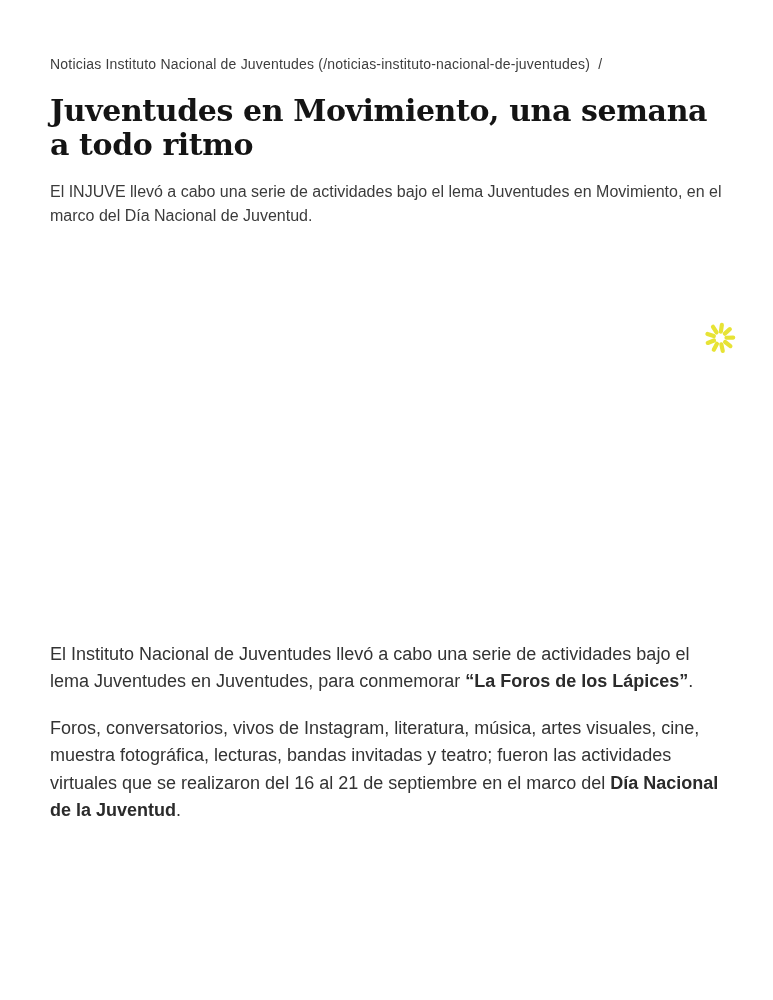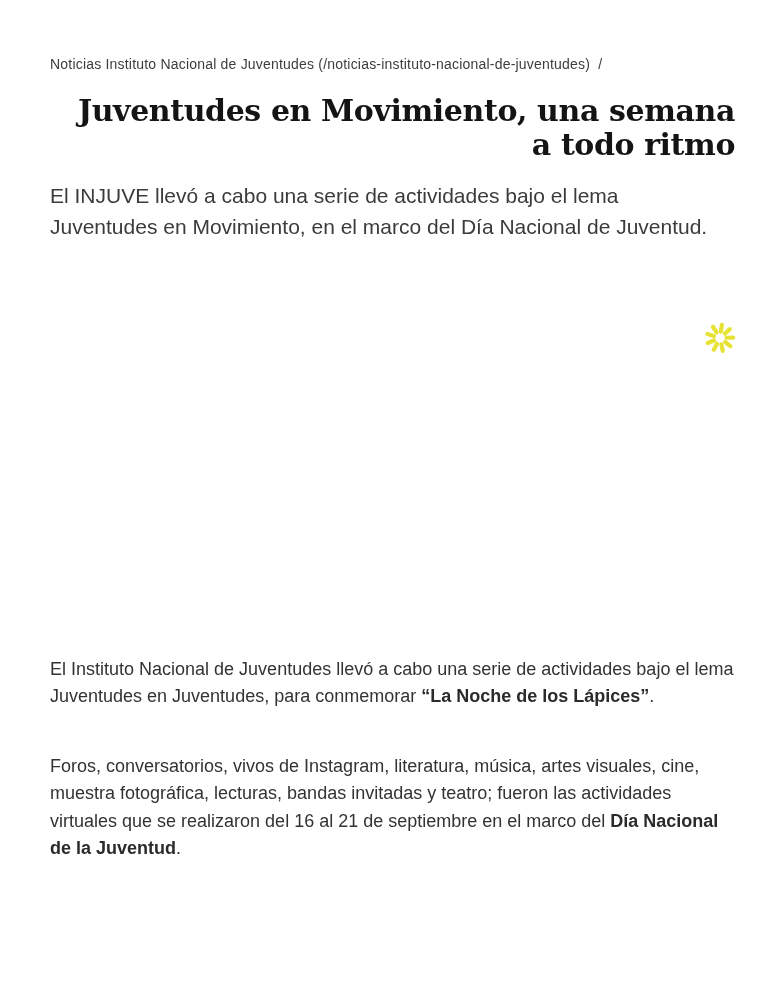--- a/index.html
+++ b/index.html
@@ -9,21 +9,21 @@
     height: 1000px;
     position: relative;
     overflow: hidden;
     font-family: "Liberation Sans", sans-serif;
     color: #333333;
   }
   .page {
     position: relative;
     width: 773px;
     height: 1000px;
-    padding: 55px 38px 0 50px;
+    padding: 55px 50px 0 50px;
   }
   .breadcrumb {
     font-size: 14px;
     line-height: 1.3;
     color: #3d3d3d;
     letter-spacing: 0.2px;
   }
   .breadcrumb a {
     color: #3d3d3d;
     text-decoration: none;
@@ -32,25 +32,24 @@
   .breadcrumb .sep { margin-left: 4px; }
   h1.title {
     margin-top: 21px;
     font-family: "DejaVu Serif", "Liberation Serif", serif;
     font-weight: 700;
     font-size: 30px;
     line-height: 1.12;
     letter-spacing: -0.4px;
     color: #141414;
     max-width: 700px;
-    text-align: right;
   }
   .lede {
     margin-top: 19px;
-    font-size: 21px;
+    font-size: 16px;
     line-height: 1.48;
     color: #3b3b3b;
     max-width: 672px;
   }
   .date {
     margin-top: 37px;
     font-size: 15px;
     line-height: 1.3;
     color: #3b3b3b;
   }
@@ -68,21 +67,21 @@
     display: block;
   }
   .spinner svg { display: block; }
   .body-copy { margin-top: 3px; }
   .body-para {
     font-size: 18px;
     line-height: 27.5px;
     color: #333333;
     max-width: 690px;
   }
-  .body-para + .body-para { margin-top: 42px; }
+  .body-para + .body-para { margin-top: 19px; }
   .body-para strong { font-weight: bold; color: #2b2b2b; }
 </style>
 </head>
 <body>
 
 <div class="page">
 
   <nav class="breadcrumb">
     <a href="#">Noticias Instituto Nacional de Juventudes (/noticias-instituto-nacional-de-juventudes)</a>
     <span class="sep">/</span>
@@ -107,21 +106,21 @@
         <line x1="16" y1="9.5" x2="16" y2="2.8" transform="rotate(248 16 16)"></line>
         <line x1="16" y1="9.5" x2="16" y2="2.8" transform="rotate(288 16 16)"></line>
         <line x1="16" y1="9.5" x2="16" y2="2.8" transform="rotate(328 16 16)"></line>
       </g>
     </svg>
   </span>
 
   <div class="body-copy">
 
     <p class="body-para">
-      <span>El Instituto Nacional de Juventudes llevó a cabo una serie de actividades bajo el lema Juventudes en Juventudes, para conmemorar </span><strong>“La Noche de los Lápices”</strong><span>.</span>
+      <span>El Instituto Nacional de Juventudes llevó a cabo una serie de actividades bajo el lema Juventudes en Juventudes, para conmemorar </span><strong>“La Foros de los Lápices”</strong><span>.</span>
     </p>
 
     <p class="body-para">
       <span>Foros, conversatorios, vivos de Instagram, literatura, música, artes visuales, cine, muestra fotográfica, lecturas, bandas invitadas y teatro; fueron las actividades virtuales que se realizaron del 16 al 21 de septiembre en el marco del </span><strong>Día Nacional de la Juventud</strong><span>.</span>
     </p>
 
   </div>
 
 </div>
 

